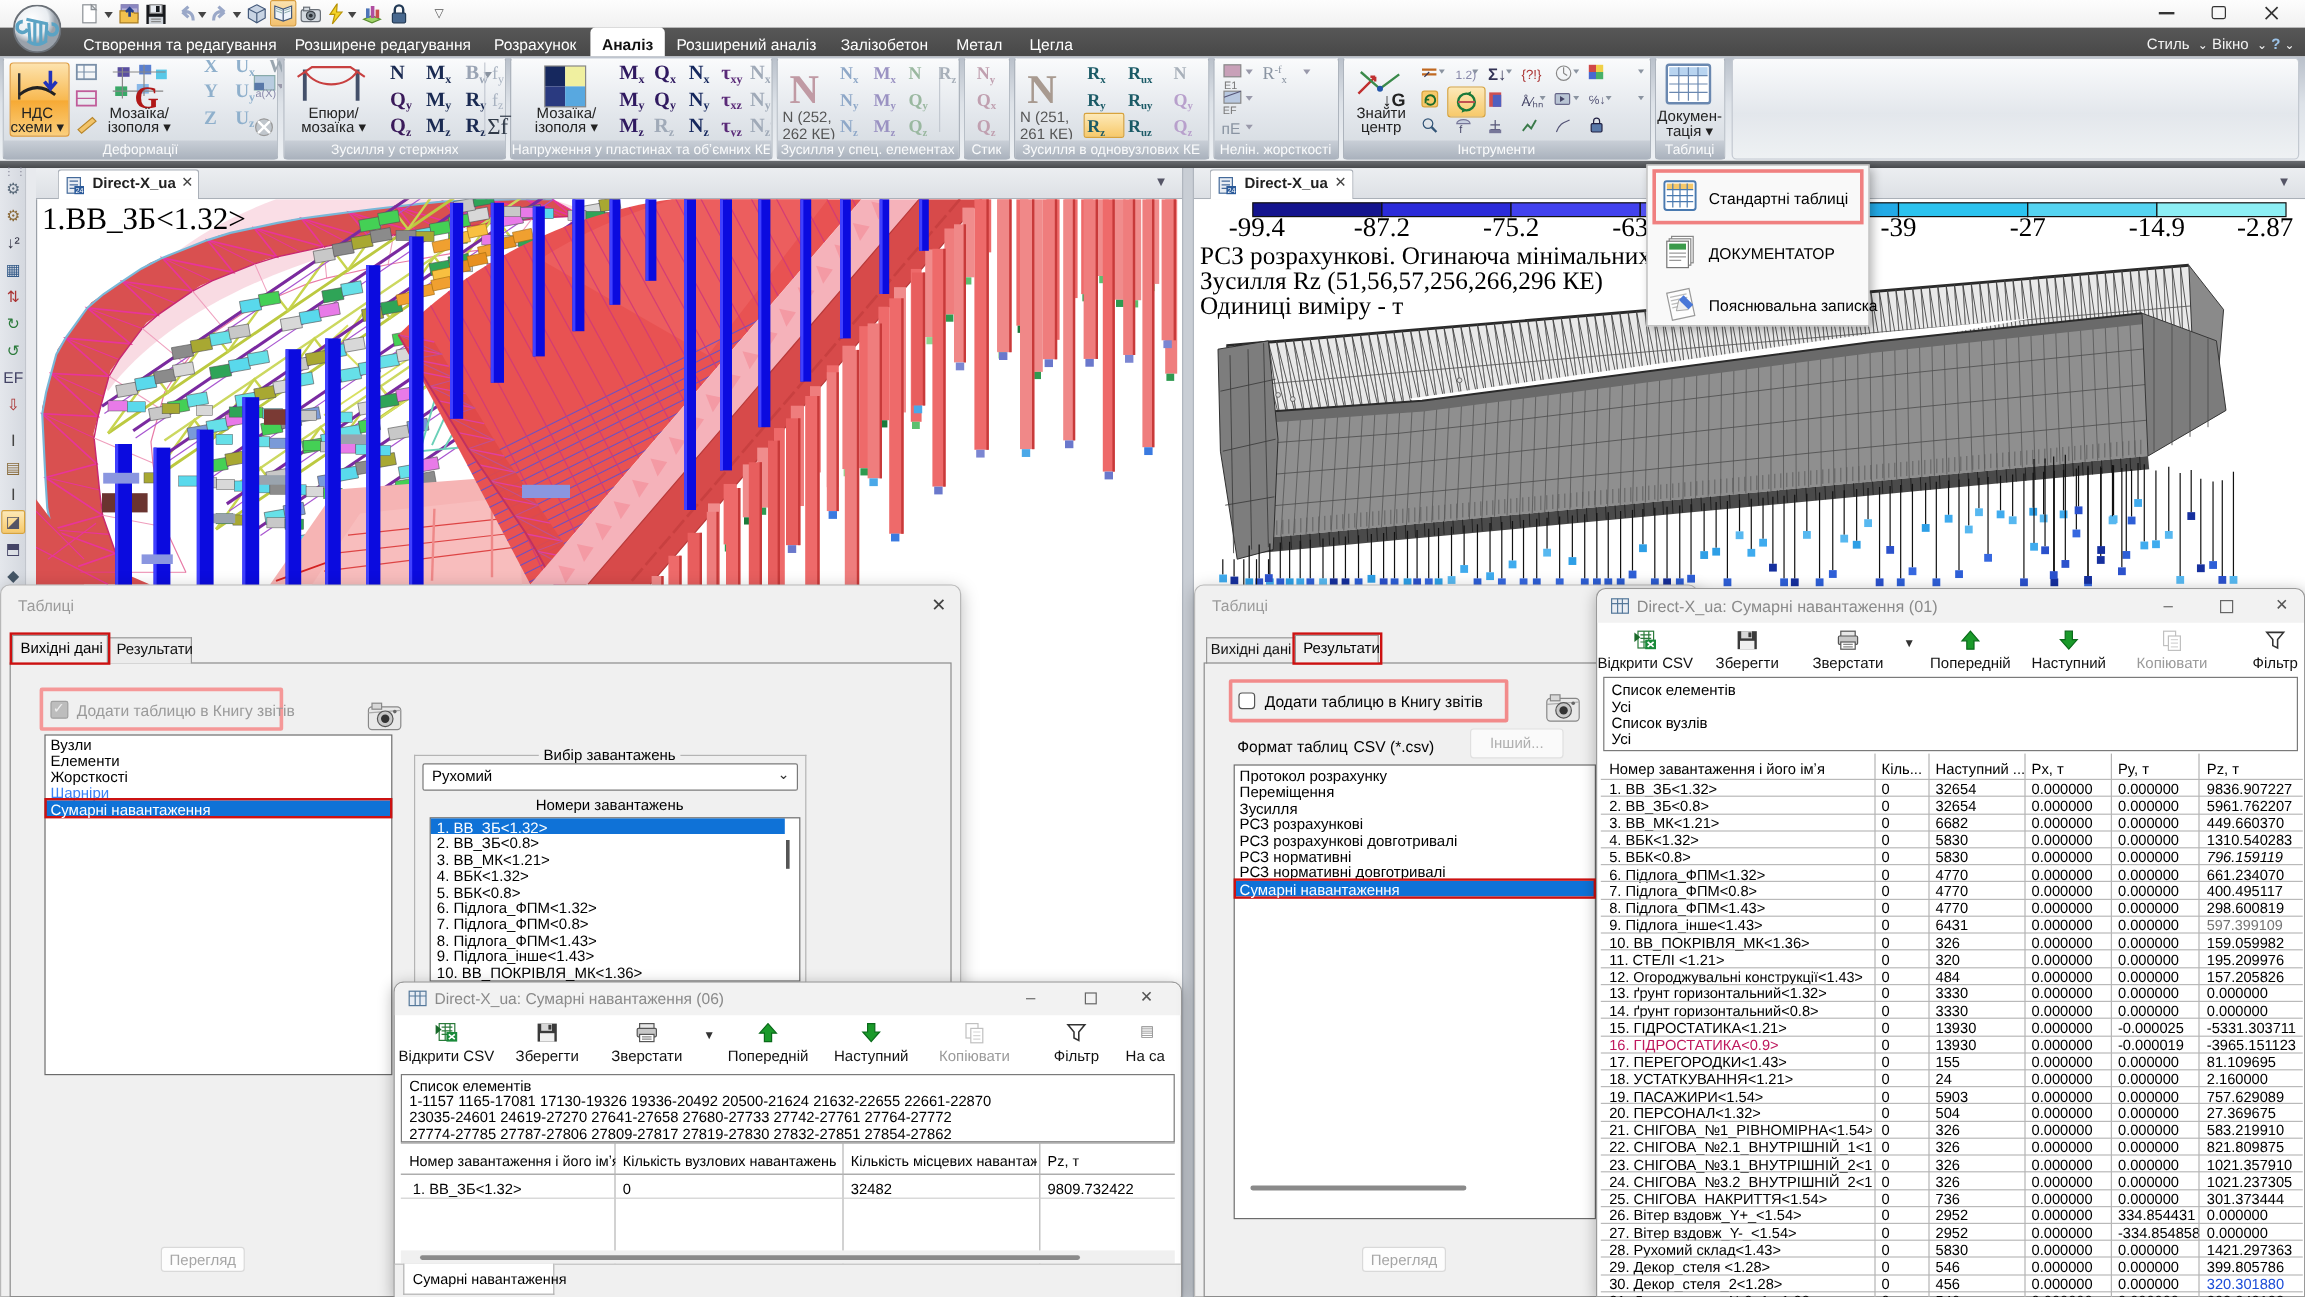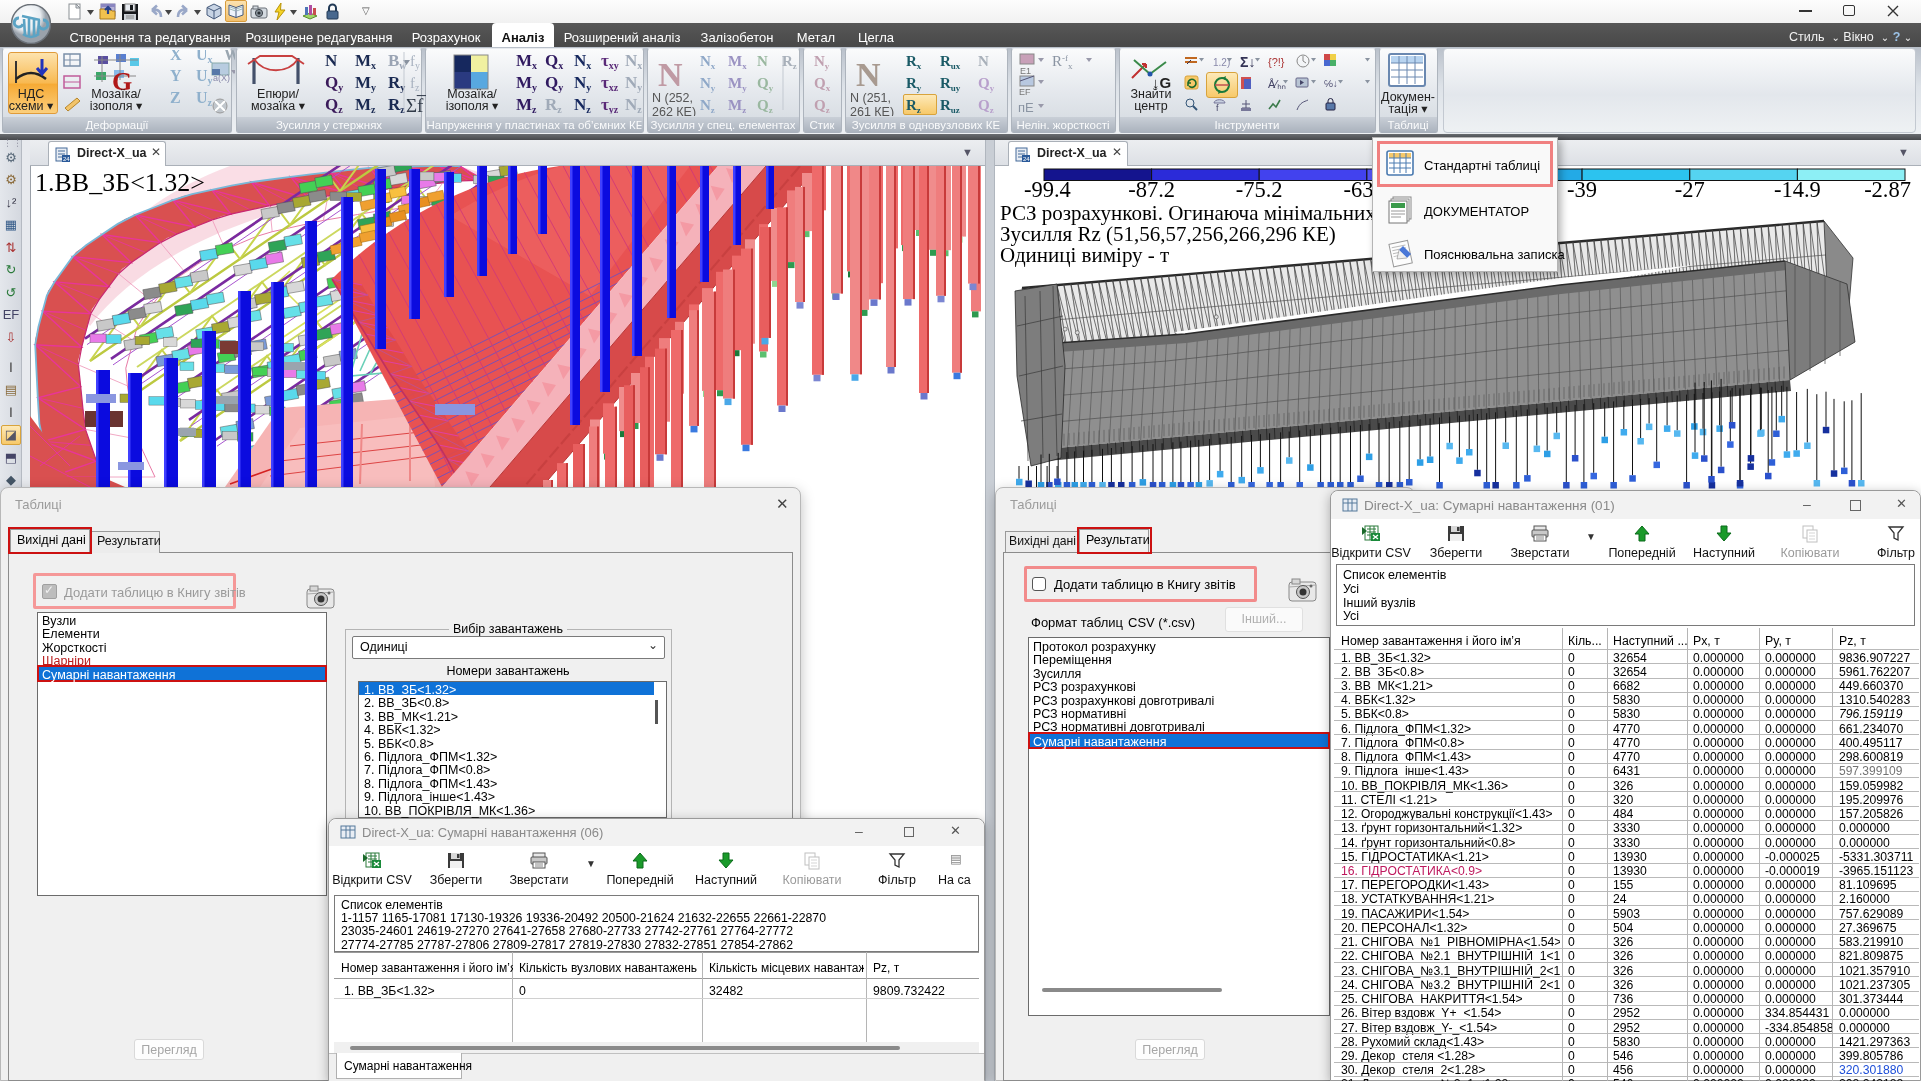--- a/index.html
+++ b/index.html
@@ -1990,28 +1990,28 @@
     <path d="M1 10 L28 8" stroke="#aaa"></path>
     <rect x="4" y="2" width="8" height="5" fill="#d8d8d8" stroke="#888"></rect>
     <circle cx="15" cy="15" r="6.5" fill="#c8c8c8" stroke="#555"></circle>
     <circle cx="15" cy="15" r="3.5" fill="#333"></circle>
     <circle cx="23" cy="9" r="1.5" fill="#666"></circle>
   </svg>
 <div class="ab" style="left:37px;top:612px;width:290px;height:284px;background:#fff;border:1px solid #6b6b6b;"></div>
 <div class="txt" style="left:42px;top:614.0px;font-size:12.5px;color:#000;">Вузли</div>
 <div class="txt" style="left:42px;top:627.4px;font-size:12.5px;color:#000;">Елементи</div>
 <div class="txt" style="left:42px;top:640.8px;font-size:12.5px;color:#000;">Жорсткості</div>
-<div class="txt" style="left:42px;top:654.2px;font-size:12.5px;color:#b91c1c;">Шарніри</div>
+<div class="txt" style="left:42px;top:654.2px;font-size:12.5px;color:#3b82f6;">Шарніри</div>
 <div class="ab" style="left:38px;top:666.6px;width:288px;height:14px;background:#0f72d7;"></div>
 <div class="ab" style="left:37px;top:665px;width:290px;height:17px;border:2px solid #cc1111;"></div>
 <div class="txt" style="left:42px;top:667.5px;font-size:12.5px;color:#fff;">Сумарні навантаження</div>
 <div class="ab" style="left:345px;top:629px;width:327px;height:452px;border:1px solid #b4b4b4;border-bottom:none;"></div>
 <div class="txt" style="left:508px;top:622px;transform:translateX(-50%);font-size:12.5px;color:#000;background:#f0f0f0;padding:0 4px;">Вибір завантажень</div>
 <div class="ab" style="left:352px;top:636px;width:313px;height:23px;background:#fff;border:1px solid #7a7a7a;border-radius:2px;"></div>
-<div class="txt" style="left:360px;top:640px;font-size:12.5px;color:#000;">Одиниці</div>
+<div class="txt" style="left:360px;top:640px;font-size:12.5px;color:#000;">Рухомий</div>
 <div class="txt" style="left:648px;top:638px;font-size:12px;color:#333;">⌄</div>
 <div class="txt" style="left:508px;top:664px;transform:translateX(-50%);font-size:12.5px;color:#000;">Номери завантажень</div>
 <div class="ab" style="left:358px;top:681px;width:309px;height:137px;background:#fff;border:1px solid #6b6b6b;"></div>
 <div class="ab" style="left:359px;top:682px;width:295px;height:13.4px;background:#0f72d7;"></div>
 <div class="txt" style="left:364px;top:683.0px;font-size:12.5px;color:#fff;">1. ВВ_ЗБ&lt;1.32&gt;</div>
 <div class="txt" style="left:364px;top:696.4px;font-size:12.5px;color:#000;">2. ВВ_ЗБ&lt;0.8&gt;</div>
 <div class="txt" style="left:364px;top:709.8px;font-size:12.5px;color:#000;">3. ВВ_МК&lt;1.21&gt;</div>
 <div class="txt" style="left:364px;top:723.2px;font-size:12.5px;color:#000;">4. ВБК&lt;1.32&gt;</div>
 <div class="txt" style="left:364px;top:736.6px;font-size:12.5px;color:#000;">5. ВБК&lt;0.8&gt;</div>
 <div class="txt" style="left:364px;top:750.0px;font-size:12.5px;color:#000;">6. Підлога_ФПМ&lt;1.32&gt;</div>
@@ -2185,21 +2185,21 @@
   </svg>
 <div class="txt" style="left:1810px;top:546px;transform:translateX(-50%);font-size:12.5px;color:#9a9a9a;">Копіювати</div>
 <svg class="ab" style="left:1886px;top:524px" width="20" height="19">
     <path d="M3 3 L17 3 L12 9 L12 16 L8 14 L8 9 Z" fill="none" stroke="#333" stroke-width="1.3"></path>
   </svg>
 <div class="txt" style="left:1896px;top:546px;transform:translateX(-50%);font-size:12.5px;color:#111;">Фільтр</div>
 <div class="txt" style="left:1586px;top:531px;font-size:10px;color:#333;">▼</div>
 <div class="ab" style="left:1336px;top:564px;width:579px;height:62px;background:#fff;border:1px solid #7a7a7a;"></div>
 <div class="txt" style="left:1343px;top:568.0px;font-size:12.5px;color:#000;">Список елементів</div>
 <div class="txt" style="left:1343px;top:581.8px;font-size:12.5px;color:#000;">Усі</div>
-<div class="txt" style="left:1343px;top:595.6px;font-size:12.5px;color:#000;">Інший вузлів</div>
+<div class="txt" style="left:1343px;top:595.6px;font-size:12.5px;color:#000;">Список вузлів</div>
 <div class="txt" style="left:1343px;top:609.4px;font-size:12.5px;color:#000;">Усі</div>
 <div class="txt" style="left:1341px;top:634px;font-size:12.3px;color:#000;">Номер завантаження і його імʼя</div>
 <div class="txt" style="left:1568px;top:634px;font-size:12.3px;color:#000;">Кіль...</div>
 <div class="txt" style="left:1613px;top:634px;font-size:12.3px;color:#000;">Наступний ...</div>
 <div class="txt" style="left:1693px;top:634px;font-size:12.3px;color:#000;">Px, т</div>
 <div class="txt" style="left:1765px;top:634px;font-size:12.3px;color:#000;">Py, т</div>
 <div class="txt" style="left:1839px;top:634px;font-size:12.3px;color:#000;">Pz, т</div>
 <div class="ab" style="left:1334px;top:649.0px;width:585px;height:1px;background:#b9b9b9;"></div>
 <div class="txt" style="left:1341px;top:650.5px;font-size:12.2px;color:#000;max-width:219px;overflow:hidden;">1. ВВ_ЗБ&lt;1.32&gt;</div>
 <div class="txt" style="left:1568px;top:650.5px;font-size:12.2px;color:#000;">0</div>

